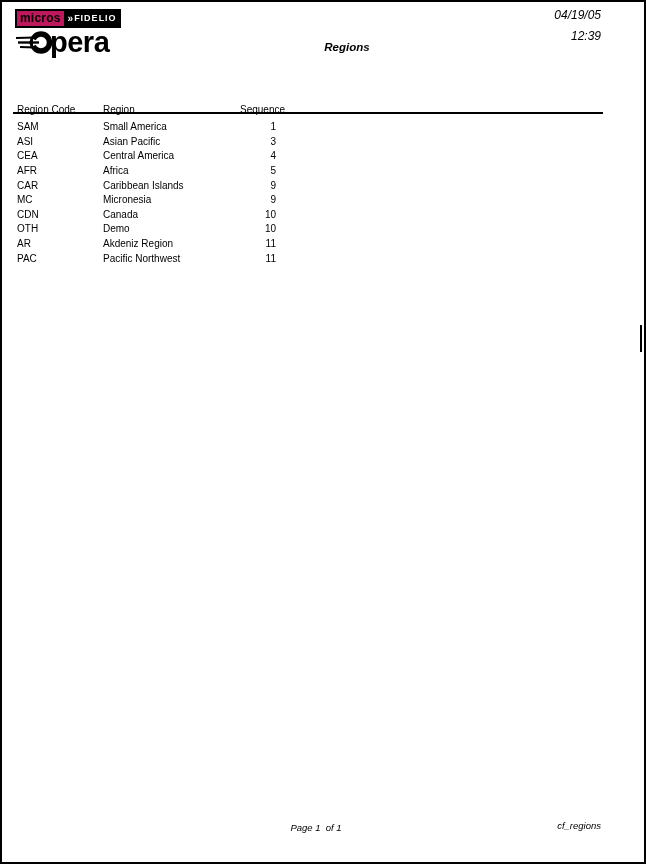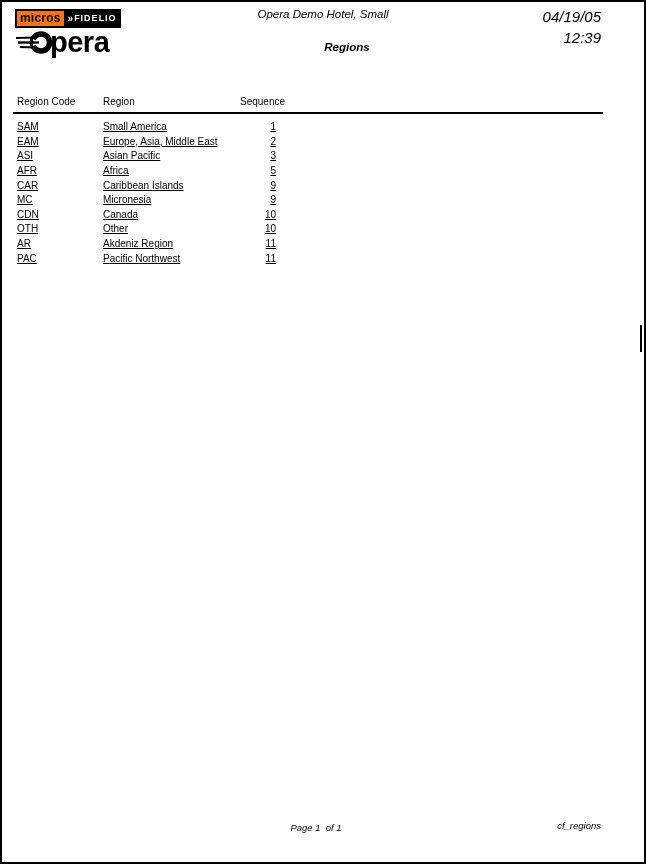--- a/index.html
+++ b/index.html
@@ -22,21 +22,21 @@
   }
   
   .logo-micros {
     position: absolute;
     left: 15px; top: 9px;
     display: flex;
     align-items: stretch;
     height: 19px;
   }
   .micros-box {
-    background: #f97316;
+    background: #be185d;
     border: 2px solid #000;
     font-weight: bold;
     font-size: 12px;
     line-height: 15px;
     padding: 0 3px;
     letter-spacing: 0.2px;
   }
   .fidelio-box {
     background: #000;
     color: #fff;
@@ -78,21 +78,21 @@
     text-align: center;
     font-style: italic;
     font-weight: bold;
     font-size: 11.5px;
     padding-left: 48px;
   }
   .header-date, .header-time {
     position: absolute;
     right: 45px;
     font-style: italic;
-    font-size: 15px;
+    font-size: 12px;
   }
   .header-date { top: 8px; }
   .header-time { top: 29px; }
   
   .table-head, .table-row {
     display: grid;
     grid-template-columns: 86px 137px 45px;
     align-items: baseline;
   }
   .table-head {
@@ -104,23 +104,23 @@
     position: absolute;
     left: 13px; top: 112px;
     width: 590px; height: 2px;
     background: #000;
   }
   .table-body {
     position: absolute;
     left: 17px; top: 121px;
     width: 290px;
   }
-  .table-row { height: 14.65px; font-size: 10px; text-decoration: underline; }
+  .table-row { height: 14.65px; font-size: 10px; }
   .cell-seq { text-align: right; padding-right: 9px; }
-  .head-seq { text-align: left; padding-right: 0; }
+  .head-seq { text-align: left; padding-right: 0; margin-top: 8px; }
   
   .footer-page {
     position: absolute;
     left: 0; top: 822px;
     width: 100%;
     text-align: center;
     transform: translateX(-7px);
     font-style: italic;
     font-size: 9.5px;
     white-space: pre;
@@ -159,51 +159,50 @@
       <line x1="1" y1="9" x2="20" y2="8.5" stroke="#000" stroke-width="2"></line>
       <line x1="3" y1="13.5" x2="19" y2="13.5" stroke="#000" stroke-width="2.4"></line>
       <line x1="5" y1="18" x2="20" y2="18.5" stroke="#000" stroke-width="2"></line>
       <circle cx="26" cy="13.5" r="8.5" fill="none" stroke="#000" stroke-width="5.5"></circle>
       <path d="M18 10 L26 13.5 L18 17 Z" fill="#fff"></path>
       <line x1="14" y1="13.5" x2="24" y2="13.5" stroke="#000" stroke-width="2.4"></line>
     </svg>
     <span class="opera-word">pera</span>
   </div>
 
-  <div class="report-title">Opera Demo Hotel, Small</div>
   <div class="report-subtitle">Regions</div>
   <div class="header-date">04/19/05</div>
   <div class="header-time">12:39</div>
 
   <div class="table-head">
     <div>Region Code</div>
     <div>Region</div>
     <div class="head-seq">Sequence</div>
   </div>
   <div class="head-rule"></div>
 
   <div class="table-body">
     <div class="table-row">
       <div>SAM</div>
       <div>Small America</div>
       <div class="cell-seq">1</div>
     </div>
 
-    <div class="table-row">
-      <div>EAM</div>
-      <div>Europe, Asia, Middle East</div>
-      <div class="cell-seq">2</div>
-    </div>
 
     <div class="table-row">
       <div>ASI</div>
       <div>Asian Pacific</div>
       <div class="cell-seq">3</div>
     </div>
 
+    <div class="table-row">
+      <div>CEA</div>
+      <div>Central America</div>
+      <div class="cell-seq">4</div>
+    </div>
 
     <div class="table-row">
       <div>AFR</div>
       <div>Africa</div>
       <div class="cell-seq">5</div>
     </div>
 
 
 
     <div class="table-row">
@@ -219,21 +218,21 @@
     </div>
 
     <div class="table-row">
       <div>CDN</div>
       <div>Canada</div>
       <div class="cell-seq">10</div>
     </div>
 
     <div class="table-row">
       <div>OTH</div>
-      <div>Other</div>
+      <div>Demo</div>
       <div class="cell-seq">10</div>
     </div>
 
     <div class="table-row">
       <div>AR</div>
       <div>Akdeniz Region</div>
       <div class="cell-seq">11</div>
     </div>
 
     <div class="table-row">

